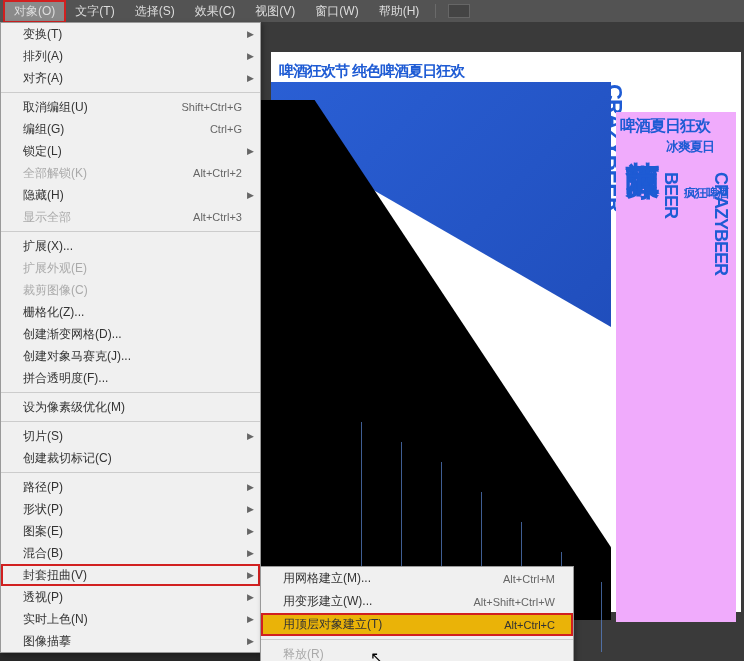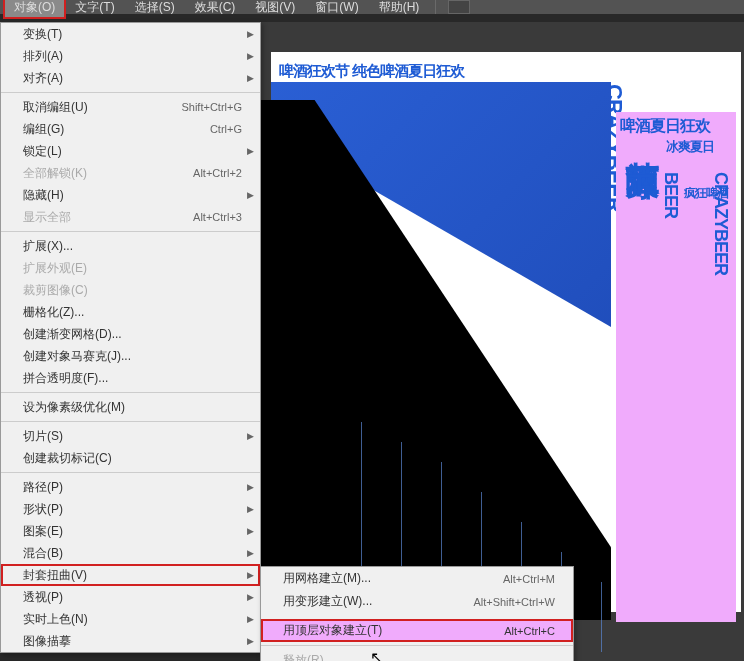--- a/index.html
+++ b/index.html
@@ -1,18 +1,18 @@
 <!DOCTYPE html>
 <html><head>
 <meta charset="utf-8">
 <style>
 * { margin: 0; padding: 0; box-sizing: border-box; font-family: "Microsoft YaHei", sans-serif; }
 body { width: 744px; height: 661px; background: #282828; overflow: hidden; position: relative; }
 
-.menubar { height: 14px; background: #535353; display: flex; align-items: center; padding: 0 4px; font-size: 12px; color: #ddd; }
+.menubar { height: 22px; background: #535353; display: flex; align-items: center; padding: 0 4px; font-size: 12px; color: #ddd; }
 .menubar .item { padding: 2px 10px; cursor: default; }
 .menubar .item.active { background: #8a8a8a; outline: 2px solid #d12020; outline-offset: -1px; }
 .menubar .sep { width: 1px; height: 14px; background: #6a6a6a; margin: 0 6px; }
 .menubar .widget { width: 22px; height: 14px; background: #444; border: 1px solid #666; margin-left: 6px; }
 
 .canvas-area { position: absolute; left: 261px; top: 22px; right: 0; bottom: 0; background: #3a3a3a; }
 .white-bg { position: absolute; left: 10px; top: 30px; width: 470px; height: 560px; background: #fff; }
 .black-shape { position: absolute; left: -40px; top: 48px; width: 380px; height: 520px; background: #000; clip-path: polygon(0 0, 22% 0, 100% 86%, 100% 100%, 0 100%); }
 .blue-art { position: absolute; left: 0; top: 30px; width: 340px; height: 350px; background: linear-gradient(135deg, #2a5fd4, #1e4bb8); clip-path: polygon(0 0, 100% 0, 100% 70%, 0% 14%); }
 .blue-side { position: absolute; right: 8px; top: 90px; width: 120px; height: 510px; background: #f0abfc; }
@@ -25,21 +25,21 @@
 .menu .row.dis { color: #aaa; }
 .menu .row.hl { outline: 2px solid #d12020; outline-offset: -2px; }
 .menu .label { flex: 1; }
 .menu .short { color: #666; font-size: 11px; }
 .menu .arrow { position: absolute; right: 6px; font-size: 9px; color: #666; }
 .menu .divider { height: 1px; background: #ccc; margin: 3px 0; }
 
 .submenu { position: absolute; left: 260px; top: 566px; width: 314px; background: #f0f0f0; border: 1px solid #999; box-shadow: 2px 2px 5px rgba(0,0,0,0.3); font-size: 12px; color: #333; }
 .submenu .row { display: flex; align-items: center; height: 23px; padding: 0 18px 0 22px; }
 .submenu .row.dis { color: #aaa; }
-.submenu .row.active { background: #f0abfc; margin-top: 6px; }
+.submenu .row.active { background: #eab308; }
 .submenu .row.hl { outline: 2px solid #d12020; outline-offset: -2px; }
 .submenu .label { flex: 1; }
 .submenu .short { color: #666; font-size: 11px; }
 .submenu .row.active .short { color: #333; }
 .submenu .divider { height: 1px; background: #ccc; margin: 3px 0; }
 
 .cursor { position: absolute; left: 370px; top: 648px; font-size: 16px; color: #000; pointer-events: none; z-index: 100; }
 </style>
 </head>
 <body>

